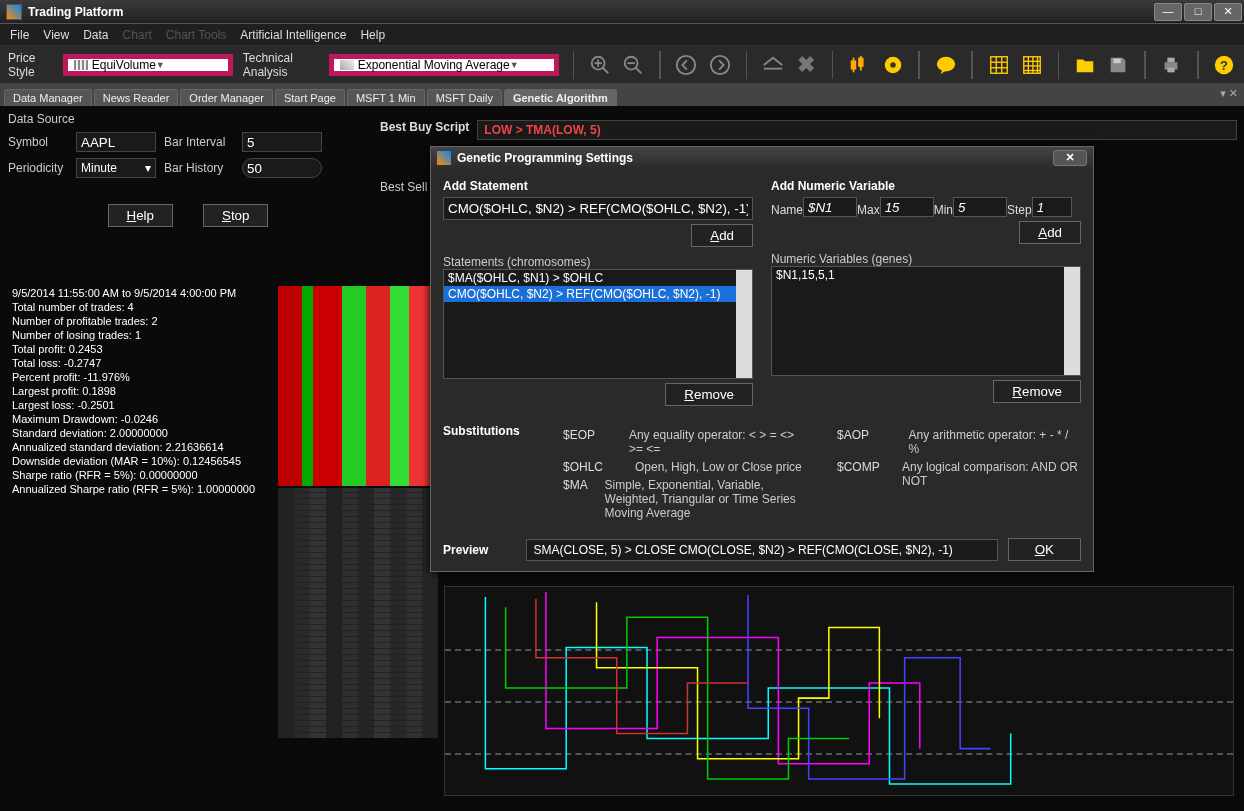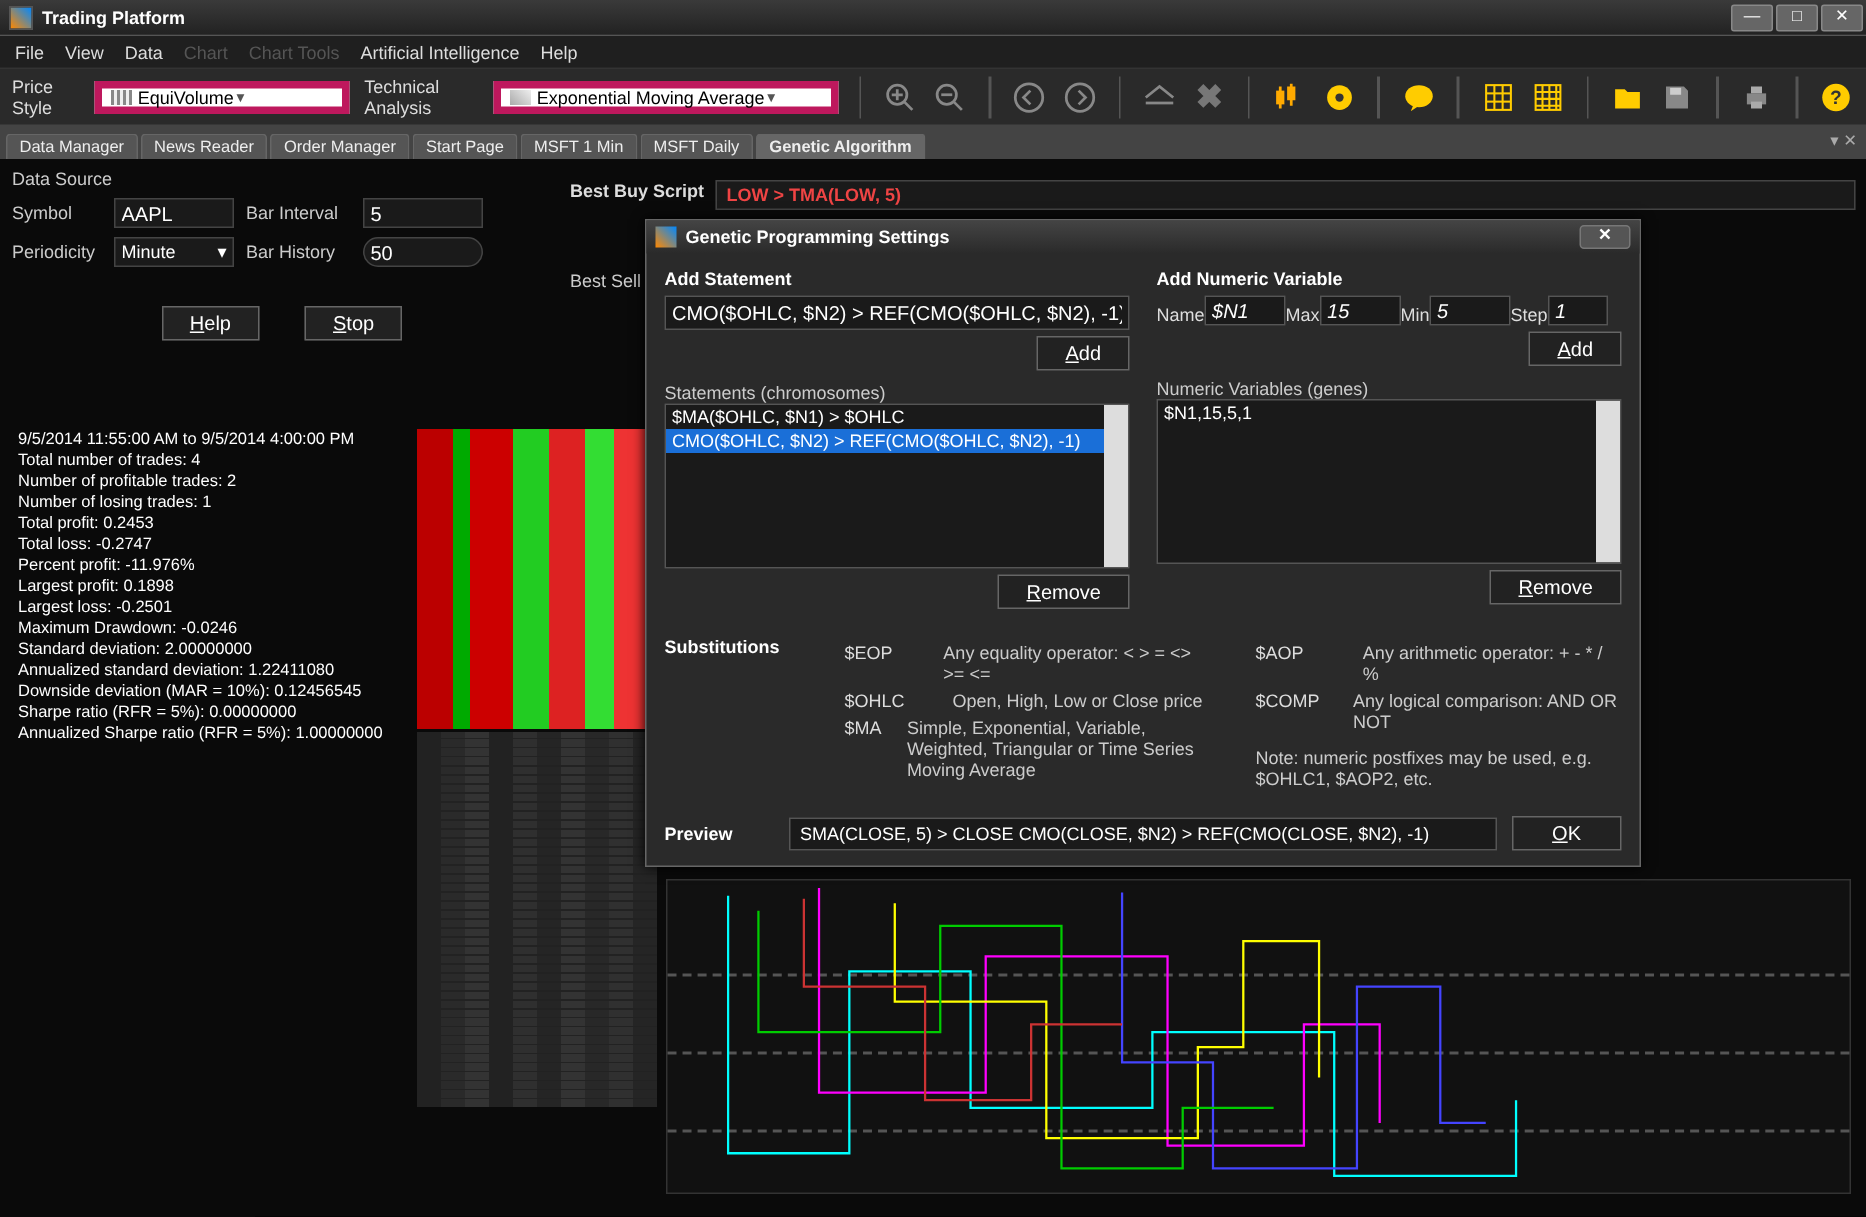--- a/index.html
+++ b/index.html
@@ -291,21 +291,21 @@
       <div>Total number of trades: 4</div>
       <div>Number of profitable trades: 2</div>
       <div>Number of losing trades: 1</div>
       <div>Total profit: 0.2453</div>
       <div>Total loss: -0.2747</div>
       <div>Percent profit: -11.976%</div>
       <div>Largest profit: 0.1898</div>
       <div>Largest loss: -0.2501</div>
       <div>Maximum Drawdown: -0.0246</div>
       <div>Standard deviation: 2.00000000</div>
-      <div>Annualized standard deviation: 1.22411080</div>
+      <div>Annualized standard deviation: 2.21636614</div>
       <div>Downside deviation (MAR = 10%): 0.12456545</div>
       <div>Sharpe ratio (RFR = 5%): 0.00000000</div>
       <div>Annualized Sharpe ratio (RFR = 5%): 1.00000000</div>
     </div>
 
   <div class="heatmap"></div>
   <div class="grey-cols"></div>
 
   <div class="chartbg">
     <div class="hline" style="top:30%"></div>
@@ -393,23 +393,20 @@
         </div>
         <div class="subst-col">
           <div class="subst-row">
               <span class="k">$AOP</span>
               <span>Any arithmetic operator: + - *  /  %</span>
             </div>
           <div class="subst-row">
               <span class="k">$COMP</span>
               <span>Any logical comparison: AND  OR  NOT</span>
             </div>
-          <div class="subst-row" style="margin-top:10px">
-              <span>Note: numeric postfixes may be used, e.g. $OHLC1, $AOP2, etc.</span>
-            </div>
         </div>
       </div>
 
       <div class="previewrow">
         <span class="sect-title" style="margin:0">Preview</span>
         <div class="pv">SMA(CLOSE, 5) &gt; CLOSE CMO(CLOSE, $N2) &gt; REF(CMO(CLOSE, $N2), -1)</div>
         <button class="dbtn2" style="padding:3px 26px"><u>O</u>K</button>
       </div>
     </div>
   </div>

